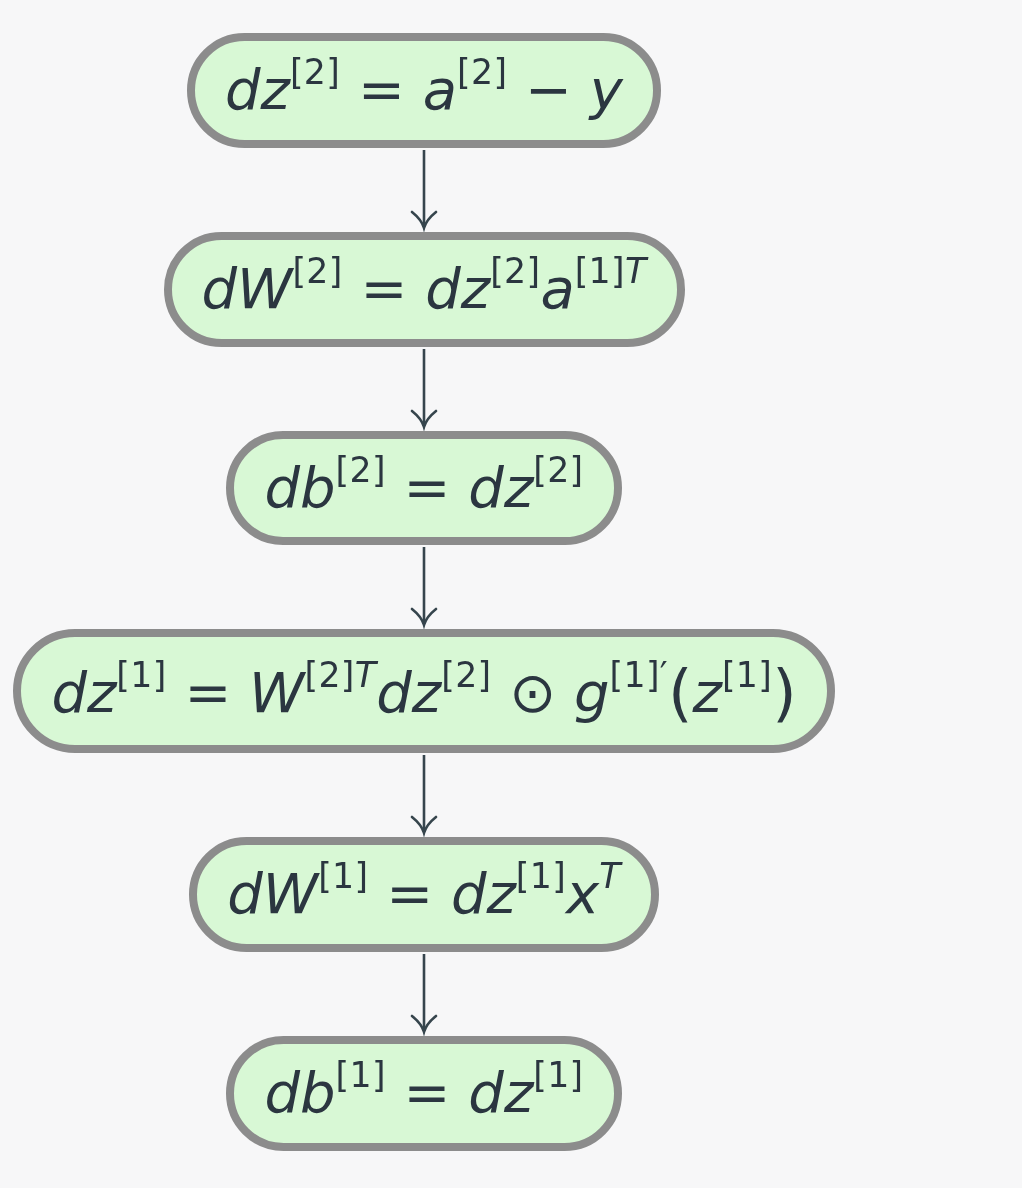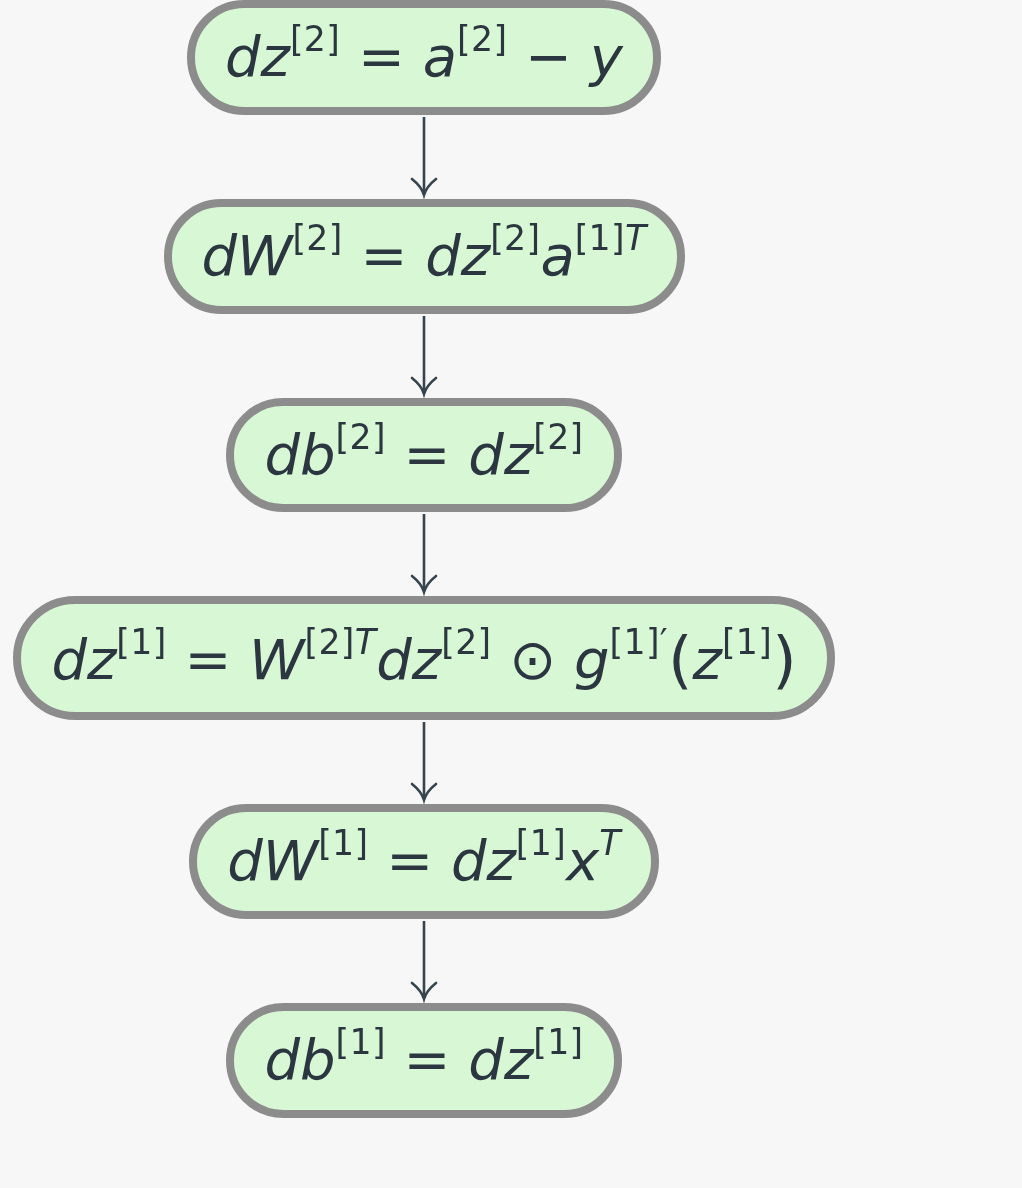--- a/index.html
+++ b/index.html
@@ -5,20 +5,21 @@
   html, body { margin: 0; padding: 0; }
   body {
     width: 1022px; height: 1188px;
     background: var(--bg, #f7f7f8);
     font-family: "DejaVu Sans", "Liberation Sans", sans-serif;
     overflow: hidden;
   }
   .canvas {
     width: 876px; height: 1188px;
     box-sizing: border-box;
+    padding-top: 33px;
   }
   .flow {
     display: flex;
     flex-direction: column;
     align-items: center;
     transform: translateX(-14px);
   }
   .node {
     box-sizing: border-box;
     background: var(--fill, #d8f8d5);

